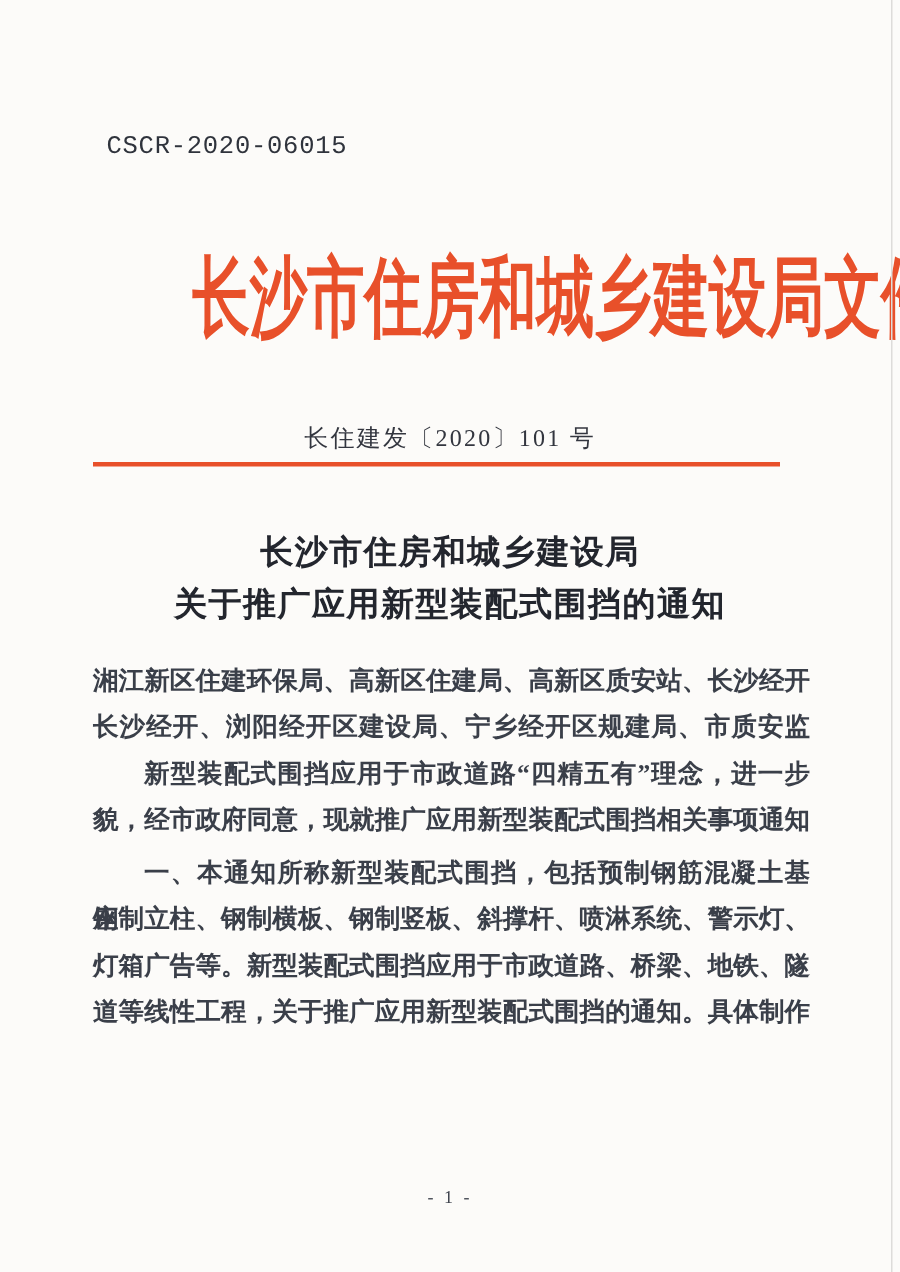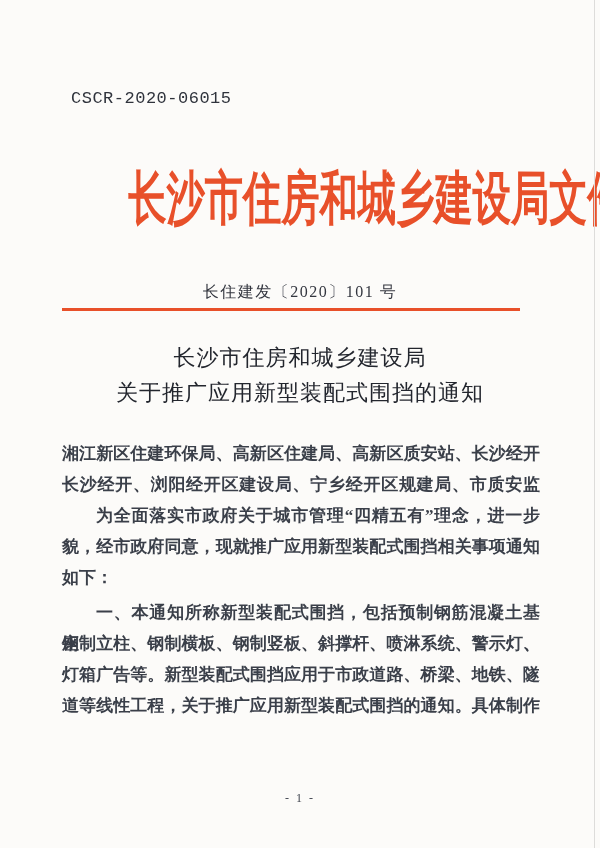--- a/index.html
+++ b/index.html
@@ -39,23 +39,23 @@
     letter-spacing: 1.5px;
   }
 
   .red-rule {
     position: absolute; top: 308px; left: 62px;
     width: 458px; height: 3px;
     background: #e8502a;
   }
 
   .doc-title {
-    position: absolute; top: 340px; left: 0; width: 600px;
+    position: absolute; top: 350px; left: 0; width: 600px;
     text-align: center;
-    color: #23262e; font-weight: normal;
+    color: #23262e; font-weight: bold;
     font-size: 22px; line-height: 35px;
     letter-spacing: 1px;
   }
 
   .body-text {
     position: absolute; top: 438px; left: 62px; width: 478px;
     color: #3a3f49; font-size: 17px; font-weight: bold;
   }
   .line { line-height: 31px; height: 31px; }
   .j { text-align: justify; text-align-last: justify; }
@@ -93,23 +93,22 @@
 
   <div class="doc-title">
     <div>长沙市住房和城乡建设局</div>
     <div>关于推广应用新型装配式围挡的通知</div>
   </div>
 
   <div class="body-text">
     <div class="line j">湘江新区住建环保局、高新区住建局、高新区质安站、长沙经开</div>
     <div class="line j">长沙经开、浏阳经开区建设局、宁乡经开区规建局、市质安监</div>
 
-    <div class="line j indent">为全面落实市政府关于城市管理“四精五有”理念，进一步</div>
+    <div class="line j indent">新型装配式围挡应用于市政道路“四精五有”理念，进一步</div>
     <div class="line j">貌，经市政府同意，现就推广应用新型装配式围挡相关事项通知</div>
-    <div class="line l">如下：</div>
 
     <div class="line j indent para-gap">一、本通知所称新型装配式围挡，包括预制钢筋混凝土基座、</div>
     <div class="line j">钢制立柱、钢制横板、钢制竖板、斜撑杆、喷淋系统、警示灯、</div>
     <div class="line j">灯箱广告等。新型装配式围挡应用于市政道路、桥梁、地铁、隧</div>
     <div class="line j">道等线性工程，关于推广应用新型装配式围挡的通知。具体制作</div>
   </div>
 
   <div class="footer">- 1 -</div>
 
   <div class="scan-edge"></div>

